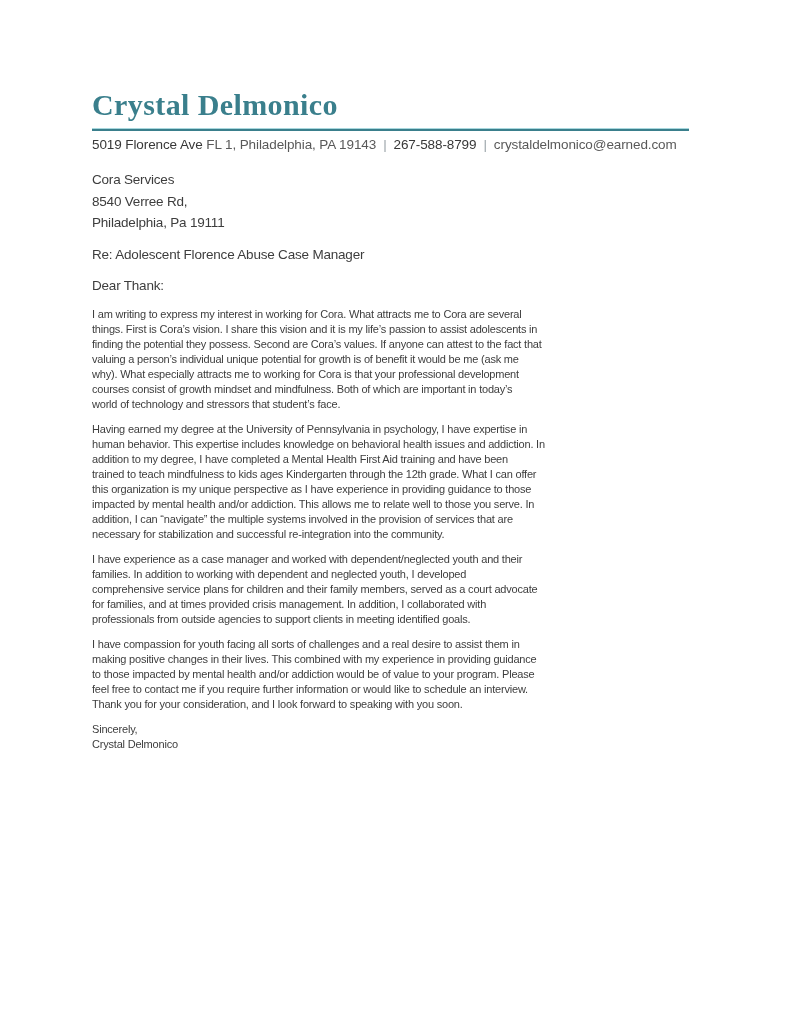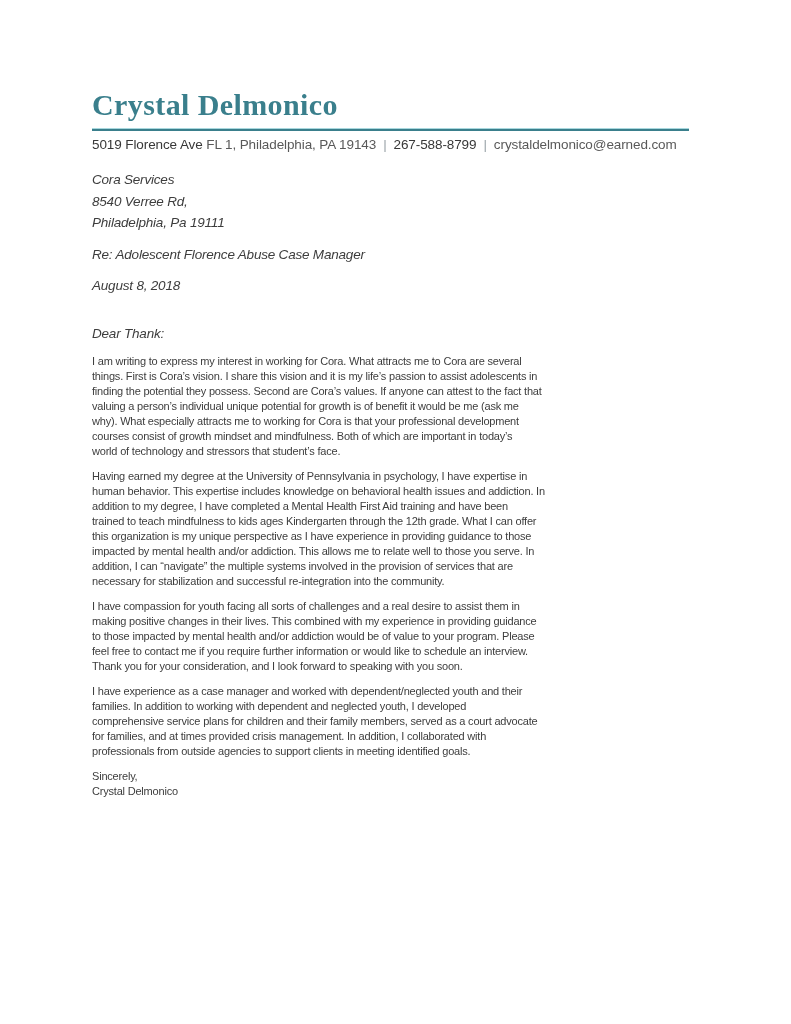--- a/index.html
+++ b/index.html
@@ -46,21 +46,20 @@
     color: #9aa4a8;
     padding: 0 7px;
     font-weight: 400;
   }
   .block {
     font-size: 13.5px;
     line-height: 21.5px;
     letter-spacing: -0.2px;
     margin: 0 0 10px 0;
     white-space: pre-line;
-    font-style: italic;
   }
   .date-line { margin-bottom: 26px; }
   .para {
     font-size: 11px;
     line-height: 15px;
     letter-spacing: -0.2px;
     margin: 0 0 10px 0;
     white-space: pre-line;
   }
   .closing { margin-bottom: 11px; }
@@ -75,49 +74,48 @@
   <div class="header-rule"></div>
 
   <div class="contact-line"><span class="dark">5019 Florence Ave</span> <span>FL 1, Philadelphia, PA 19143</span><span class="sep">|</span><span class="dark">267-588-8799</span><span class="sep">|</span><span>crystaldelmonico@earned.com</span></div>
 
   <div class="block">Cora Services
 8540 Verree Rd,
 Philadelphia, Pa 19111</div>
 
   <div class="block">Re: Adolescent Florence Abuse Case Manager</div>
 
-  <div class="block date-line">August 8, 2018</div>
 
   <div class="block">Dear Thank:</div>
 
   <div class="para">I am writing to express my interest in working for Cora. What attracts me to Cora are several
 things. First is Cora’s vision. I share this vision and it is my life’s passion to assist adolescents in
 finding the potential they possess. Second are Cora’s values. If anyone can attest to the fact that
 valuing a person’s individual unique potential for growth is of benefit it would be me (ask me
 why). What especially attracts me to working for Cora is that your professional development
 courses consist of growth mindset and mindfulness. Both of which are important in today’s
 world of technology and stressors that student’s face.</div>
 
   <div class="para">Having earned my degree at the University of Pennsylvania in psychology, I have expertise in
 human behavior. This expertise includes knowledge on behavioral health issues and addiction. In
 addition to my degree, I have completed a Mental Health First Aid training and have been
 trained to teach mindfulness to kids ages Kindergarten through the 12th grade. What I can offer
 this organization is my unique perspective as I have experience in providing guidance to those
 impacted by mental health and/or addiction. This allows me to relate well to those you serve. In
 addition, I can “navigate” the multiple systems involved in the provision of services that are
 necessary for stabilization and successful re-integration into the community.</div>
 
+  <div class="para">I have experience as a case manager and worked with dependent/neglected youth and their
+families. In addition to working with dependent and neglected youth, I developed
+comprehensive service plans for children and their family members, served as a court advocate
+for families, and at times provided crisis management. In addition, I collaborated with
+professionals from outside agencies to support clients in meeting identified goals.</div>
+
   <div class="para">I have compassion for youth facing all sorts of challenges and a real desire to assist them in
 making positive changes in their lives. This combined with my experience in providing guidance
 to those impacted by mental health and/or addiction would be of value to your program. Please
 feel free to contact me if you require further information or would like to schedule an interview.
 Thank you for your consideration, and I look forward to speaking with you soon.</div>
-
-  <div class="para">I have experience as a case manager and worked with dependent/neglected youth and their
-families. In addition to working with dependent and neglected youth, I developed
-comprehensive service plans for children and their family members, served as a court advocate
-for families, and at times provided crisis management. In addition, I collaborated with
-professionals from outside agencies to support clients in meeting identified goals.</div>
 
   <div class="para closing">Sincerely,
 Crystal Delmonico</div>
 
 </div>
 
 </body></html>

